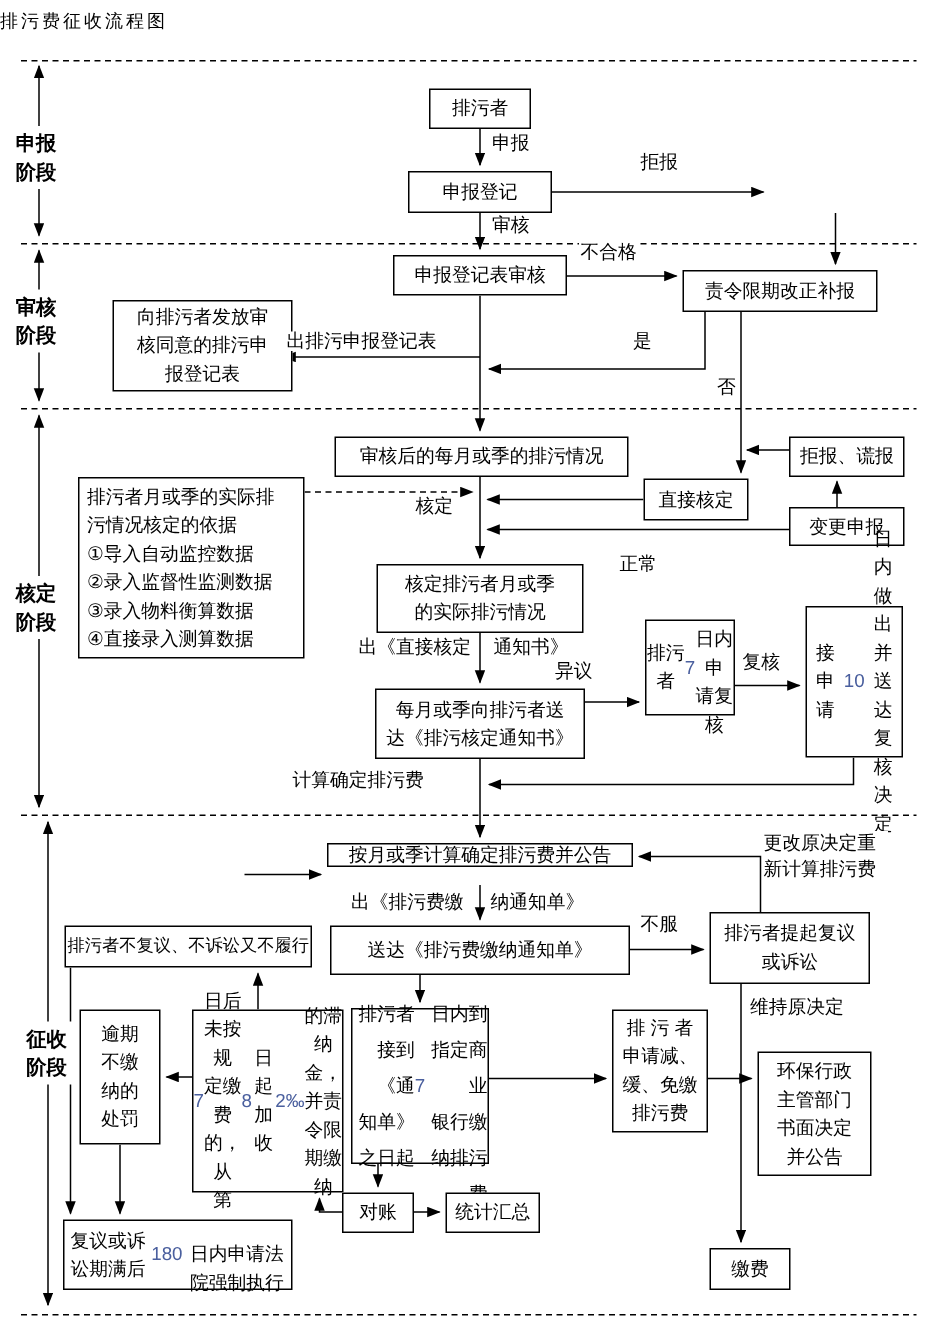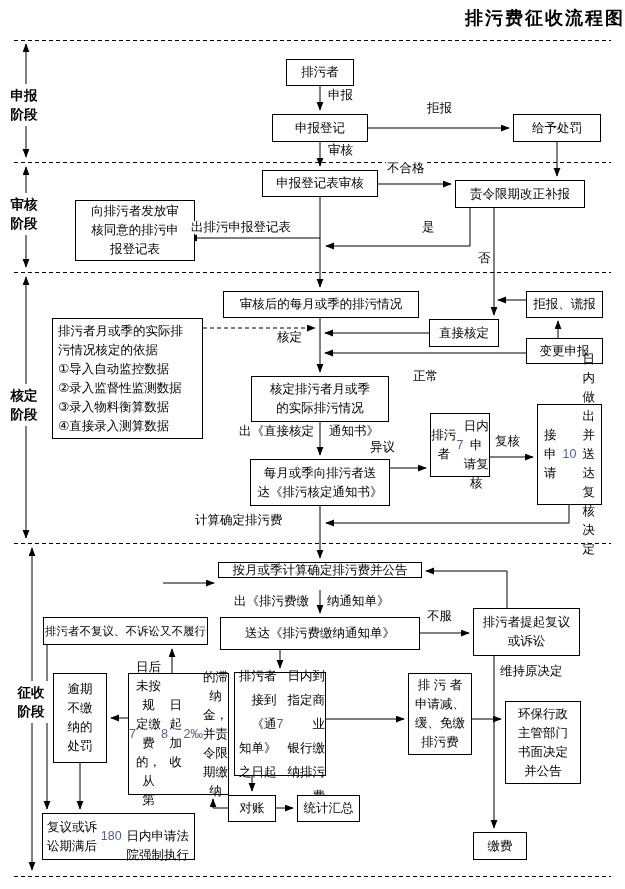--- a/index.html
+++ b/index.html
@@ -1,20 +1,20 @@
 <!DOCTYPE html>
 <html><head>
 <meta charset="utf-8">
 <style>
   html,body{margin:0;padding:0;background:#fff;}
   #canvas{position:relative;width:625px;height:889px;background:#fff;overflow:hidden;
           font-family:"Liberation Sans","DejaVu Sans",sans-serif;color:#000;}
   #wires{position:absolute;left:0;top:0;z-index:1;}
-  .title{position:absolute;top:6px;left:0;width:100%;text-align:right;font-weight:bold;
-         font-size:18px;letter-spacing:2px;z-index:2;}
+  .title{position:absolute;top:6px;left:0;width:100%;text-align:left;font-weight:normal;
+         font-size:12px;letter-spacing:2px;z-index:2;}
   .box{position:absolute;box-sizing:border-box;border:1px solid #000;background:#fff;
        display:flex;align-items:center;justify-content:center;text-align:center;
        font-size:12.5px;line-height:19px;z-index:2;}
   .box.leftal{justify-content:flex-start;text-align:left;padding:2px 5px;}
   .box.small{font-size:11.5px;}
   .box.tall{line-height:24px;text-align:right;}
   .lbl{position:absolute;font-size:12.5px;line-height:13px;background:#fff;
        padding:0 1px;white-space:nowrap;z-index:2;}
   .lbl.two{white-space:normal;line-height:17px;}
   .stage{position:absolute;width:36px;font-weight:bold;font-size:13.5px;line-height:19px;
@@ -100,21 +100,20 @@
 
   <div class="title">排污费征收流程图</div>
 
   <div class="stage" style="left:6px;top:84px">申报<br>阶段</div>
   <div class="stage" style="left:6px;top:193px">审核<br>阶段</div>
   <div class="stage" style="left:6px;top:384px">核定<br>阶段</div>
   <div class="stage" style="left:13px;top:681px">征收<br>阶段</div>
 
   <div class="box" style="left:286px;top:59px;width:68px;height:27px">排污者</div>
   <div class="box" style="left:272px;top:114px;width:96px;height:28px">申报登记</div>
-  <div class="box" style="left:513px;top:114px;width:88px;height:28px">给予处罚</div>
 
   <div class="box" style="left:262px;top:170px;width:116px;height:27px">申报登记表审核</div>
   <div class="box" style="left:455px;top:180px;width:130px;height:28px">责令限期改正补报</div>
   <div class="box" style="left:75px;top:200px;width:120px;height:61px">向排污者发放审<br>核同意的排污申<br>报登记表</div>
 
   <div class="box" style="left:223px;top:291px;width:196px;height:27px">审核后的每月或季的排污情况</div>
   <div class="box" style="left:526px;top:291px;width:77px;height:27px">拒报、谎报</div>
   <div class="box" style="left:429px;top:319px;width:70px;height:28px">直接核定</div>
   <div class="box" style="left:526px;top:338px;width:77px;height:26px">变更申报</div>
   <div class="box leftal" style="left:52px;top:318px;width:151px;height:121px">排污者月或季的实际排<br>污情况核定的依据<br>①导入自动监控数据<br>②录入监督性监测数据<br>③录入物料衡算数据<br>④直接录入测算数据</div>
@@ -147,15 +146,16 @@
   <div class="lbl" style="left:276px;top:331px">核定</div>
   <div class="lbl" style="left:412px;top:370px">正常</div>
   <div class="lbl" style="left:238px;top:425px">出《直接核定</div>
   <div class="lbl" style="left:328px;top:425px">通知书》</div>
   <div class="lbl" style="left:369px;top:441px">异议</div>
   <div class="lbl" style="left:494px;top:435px">复核</div>
   <div class="lbl" style="left:194px;top:514px">计算确定排污费</div>
   <div class="lbl" style="left:233px;top:595px">出《排污费缴</div>
   <div class="lbl" style="left:326px;top:595px">纳通知单》</div>
   <div class="lbl" style="left:426px;top:610px">不服</div>
+  <div class="lbl two" style="left:508px;top:554px;width:82px">更改原决定重<br>新计算排污费</div>
   <div class="lbl" style="left:499px;top:665px">维持原决定</div>
 
 </div>
 
 </body></html>

